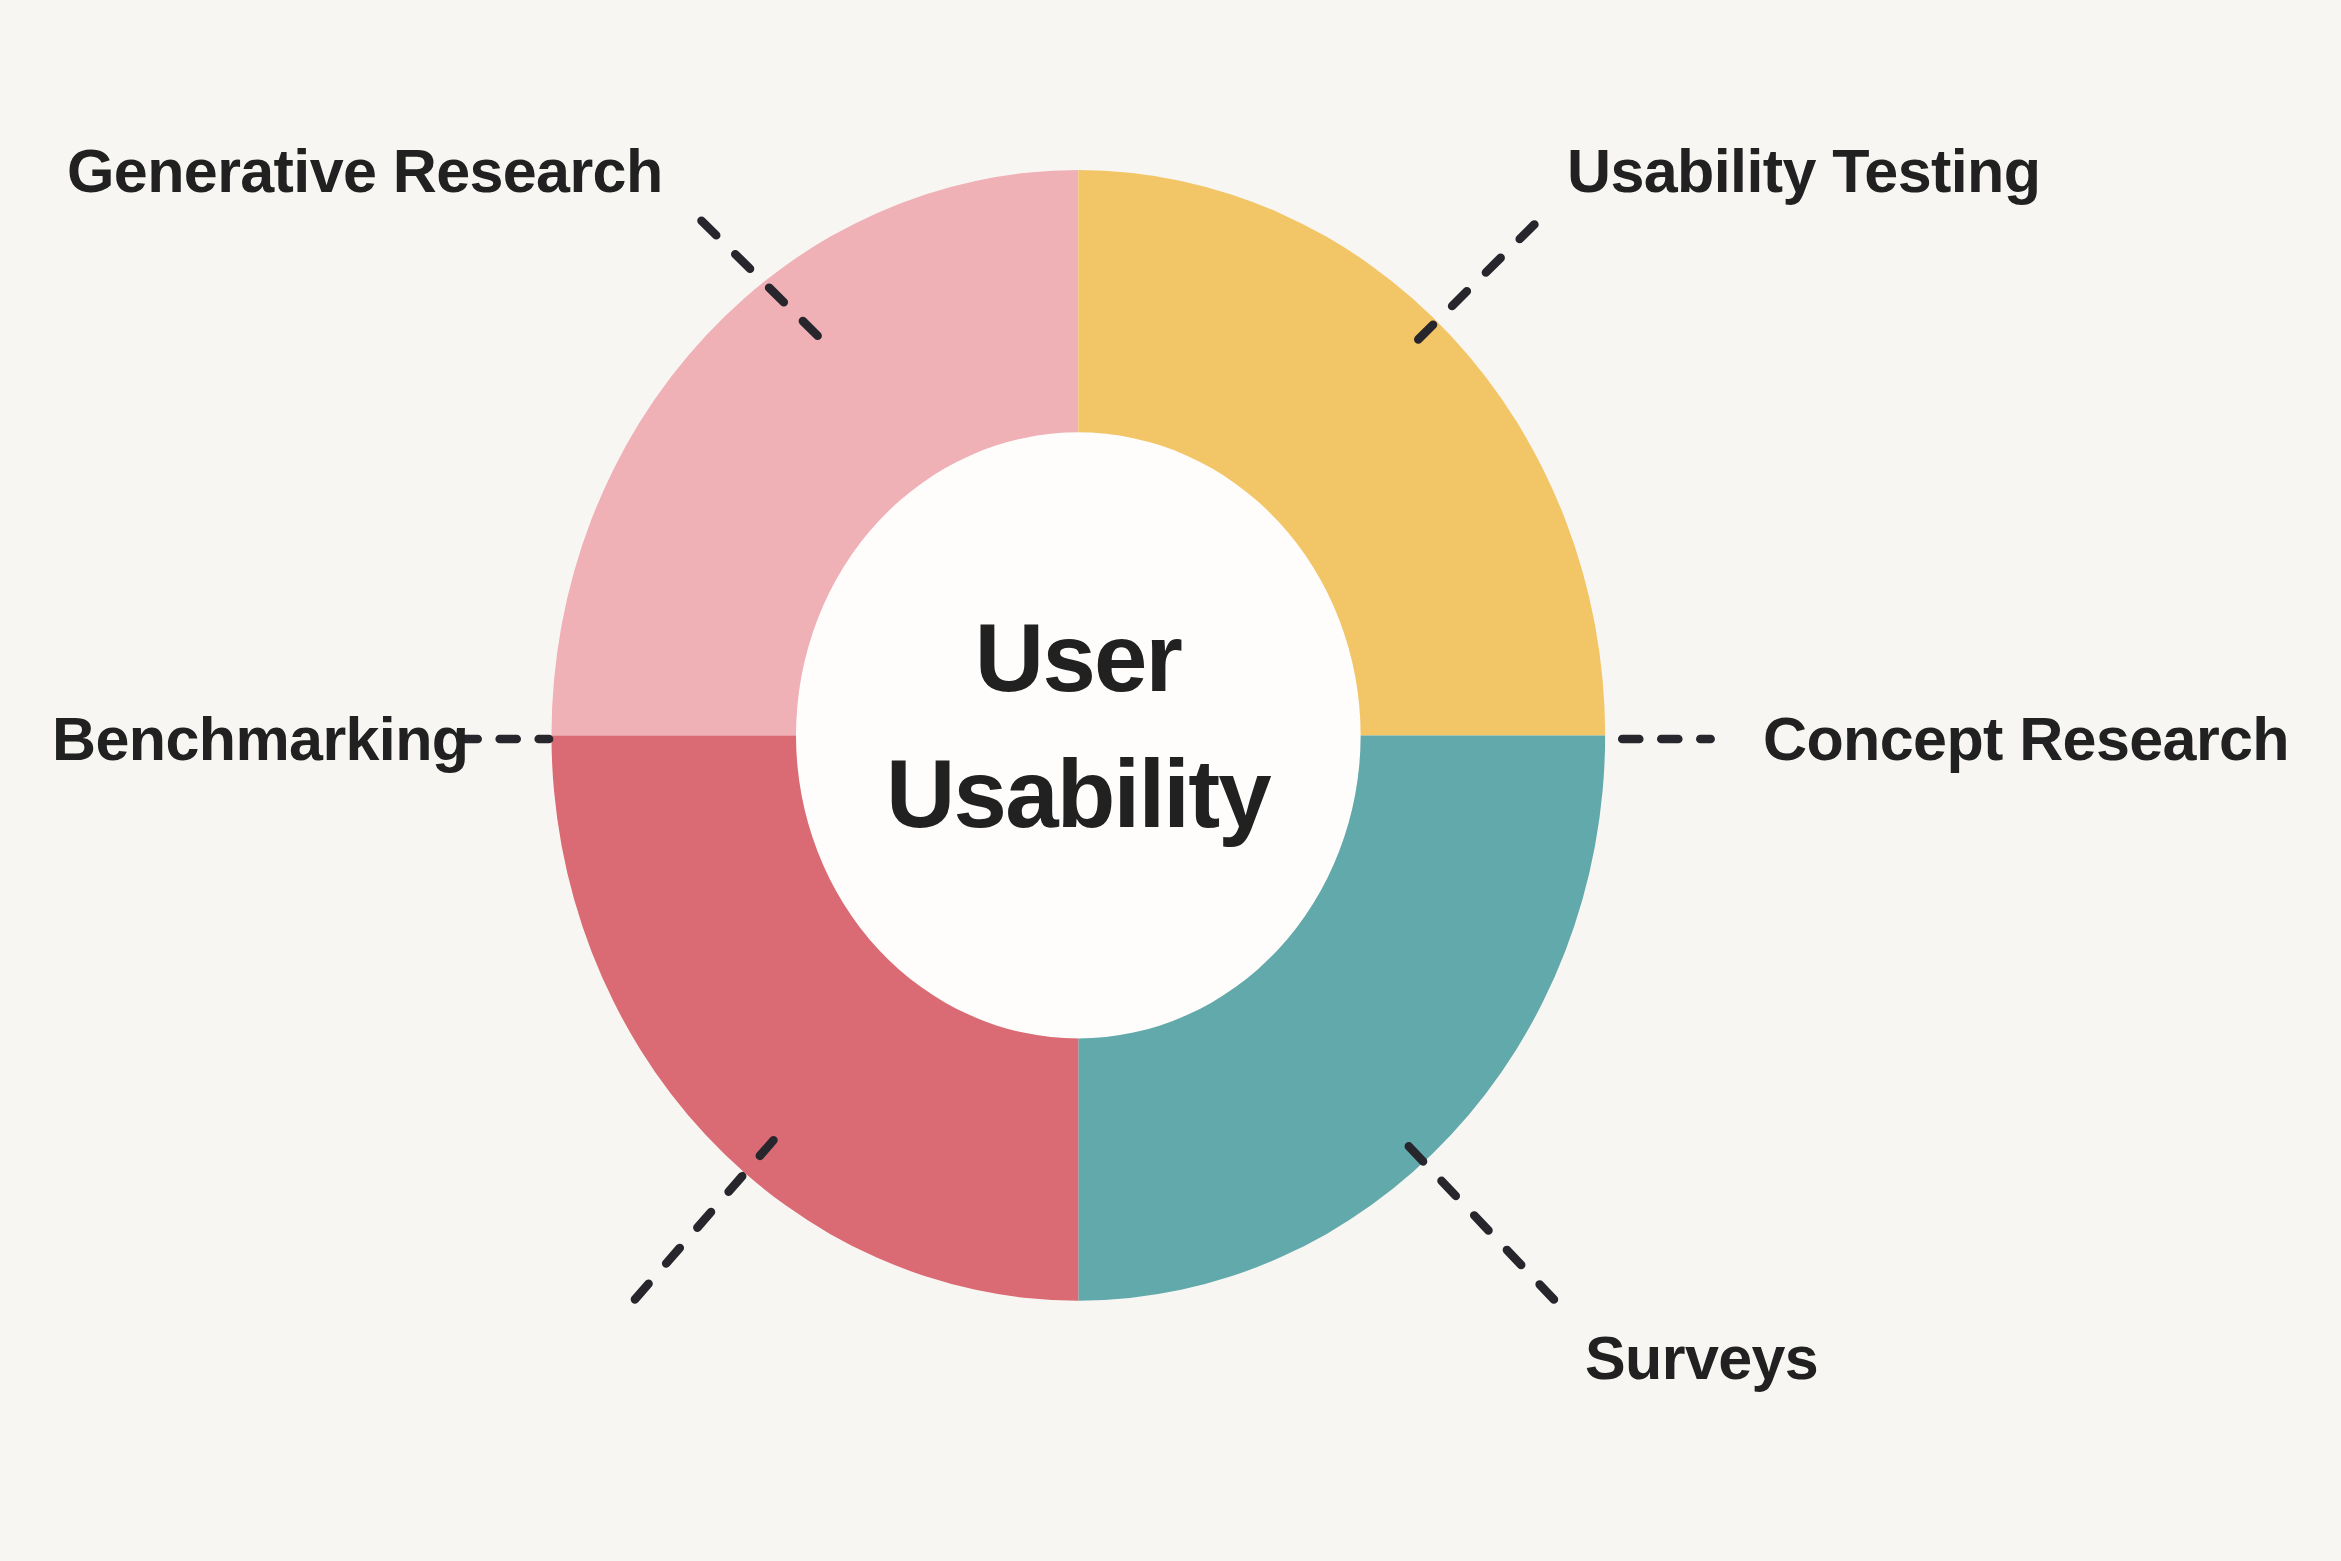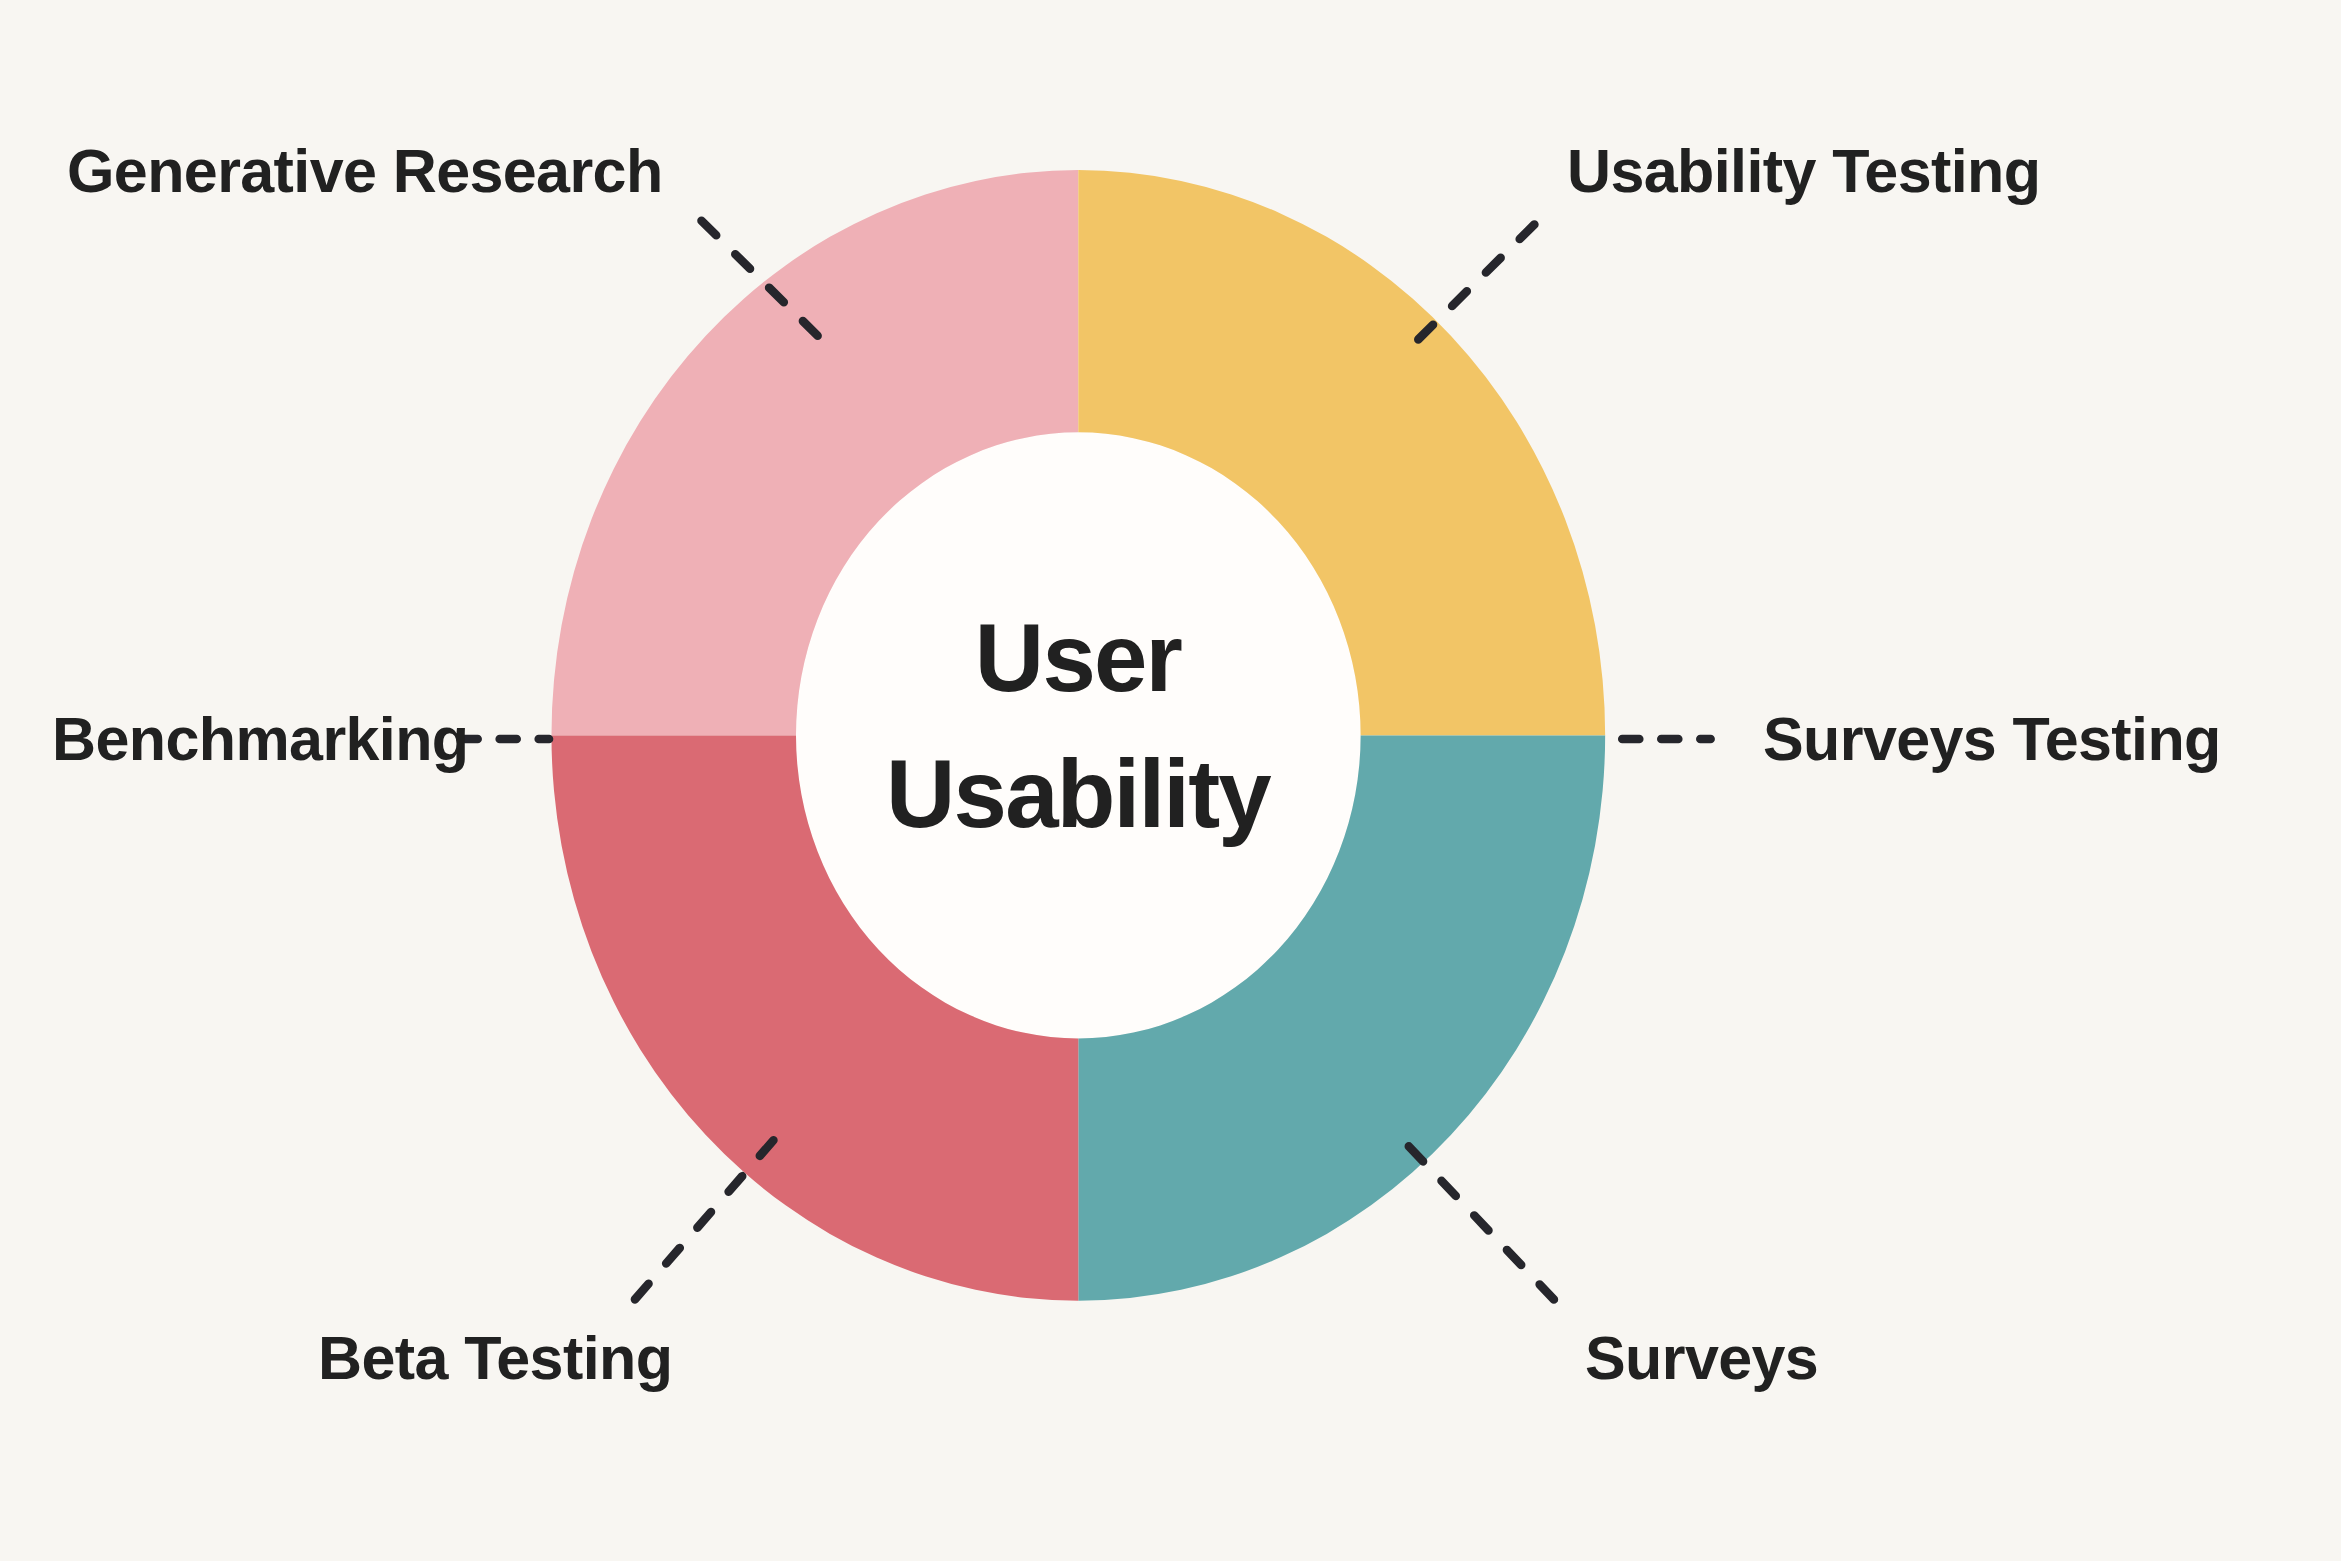--- a/index.html
+++ b/index.html
@@ -67,20 +67,19 @@
     <div>User</div>
     <div>Usability</div>
   </div>
 
   <div class="label" style="left:67px; top:141px;text-align:right;">Generative Research</div>
 
   <div class="label" style="left:1567px; top:141px;">Usability Testing</div>
 
   <div class="label" style="left:52px; top:709px;">Benchmarking</div>
 
-  <div class="label" style="left:1763px; top:709px;">Surveys Testing</div>
+  <div class="label" style="left:1763px; top:709px;">Concept Research</div>
 
-  <div class="label" style="left:318px; top:1328px;">Beta Testing</div>
 
   <div class="label" style="left:1585px; top:1328px;text-align:right;">Surveys</div>
 
 </div>
 
 
 </body></html>

